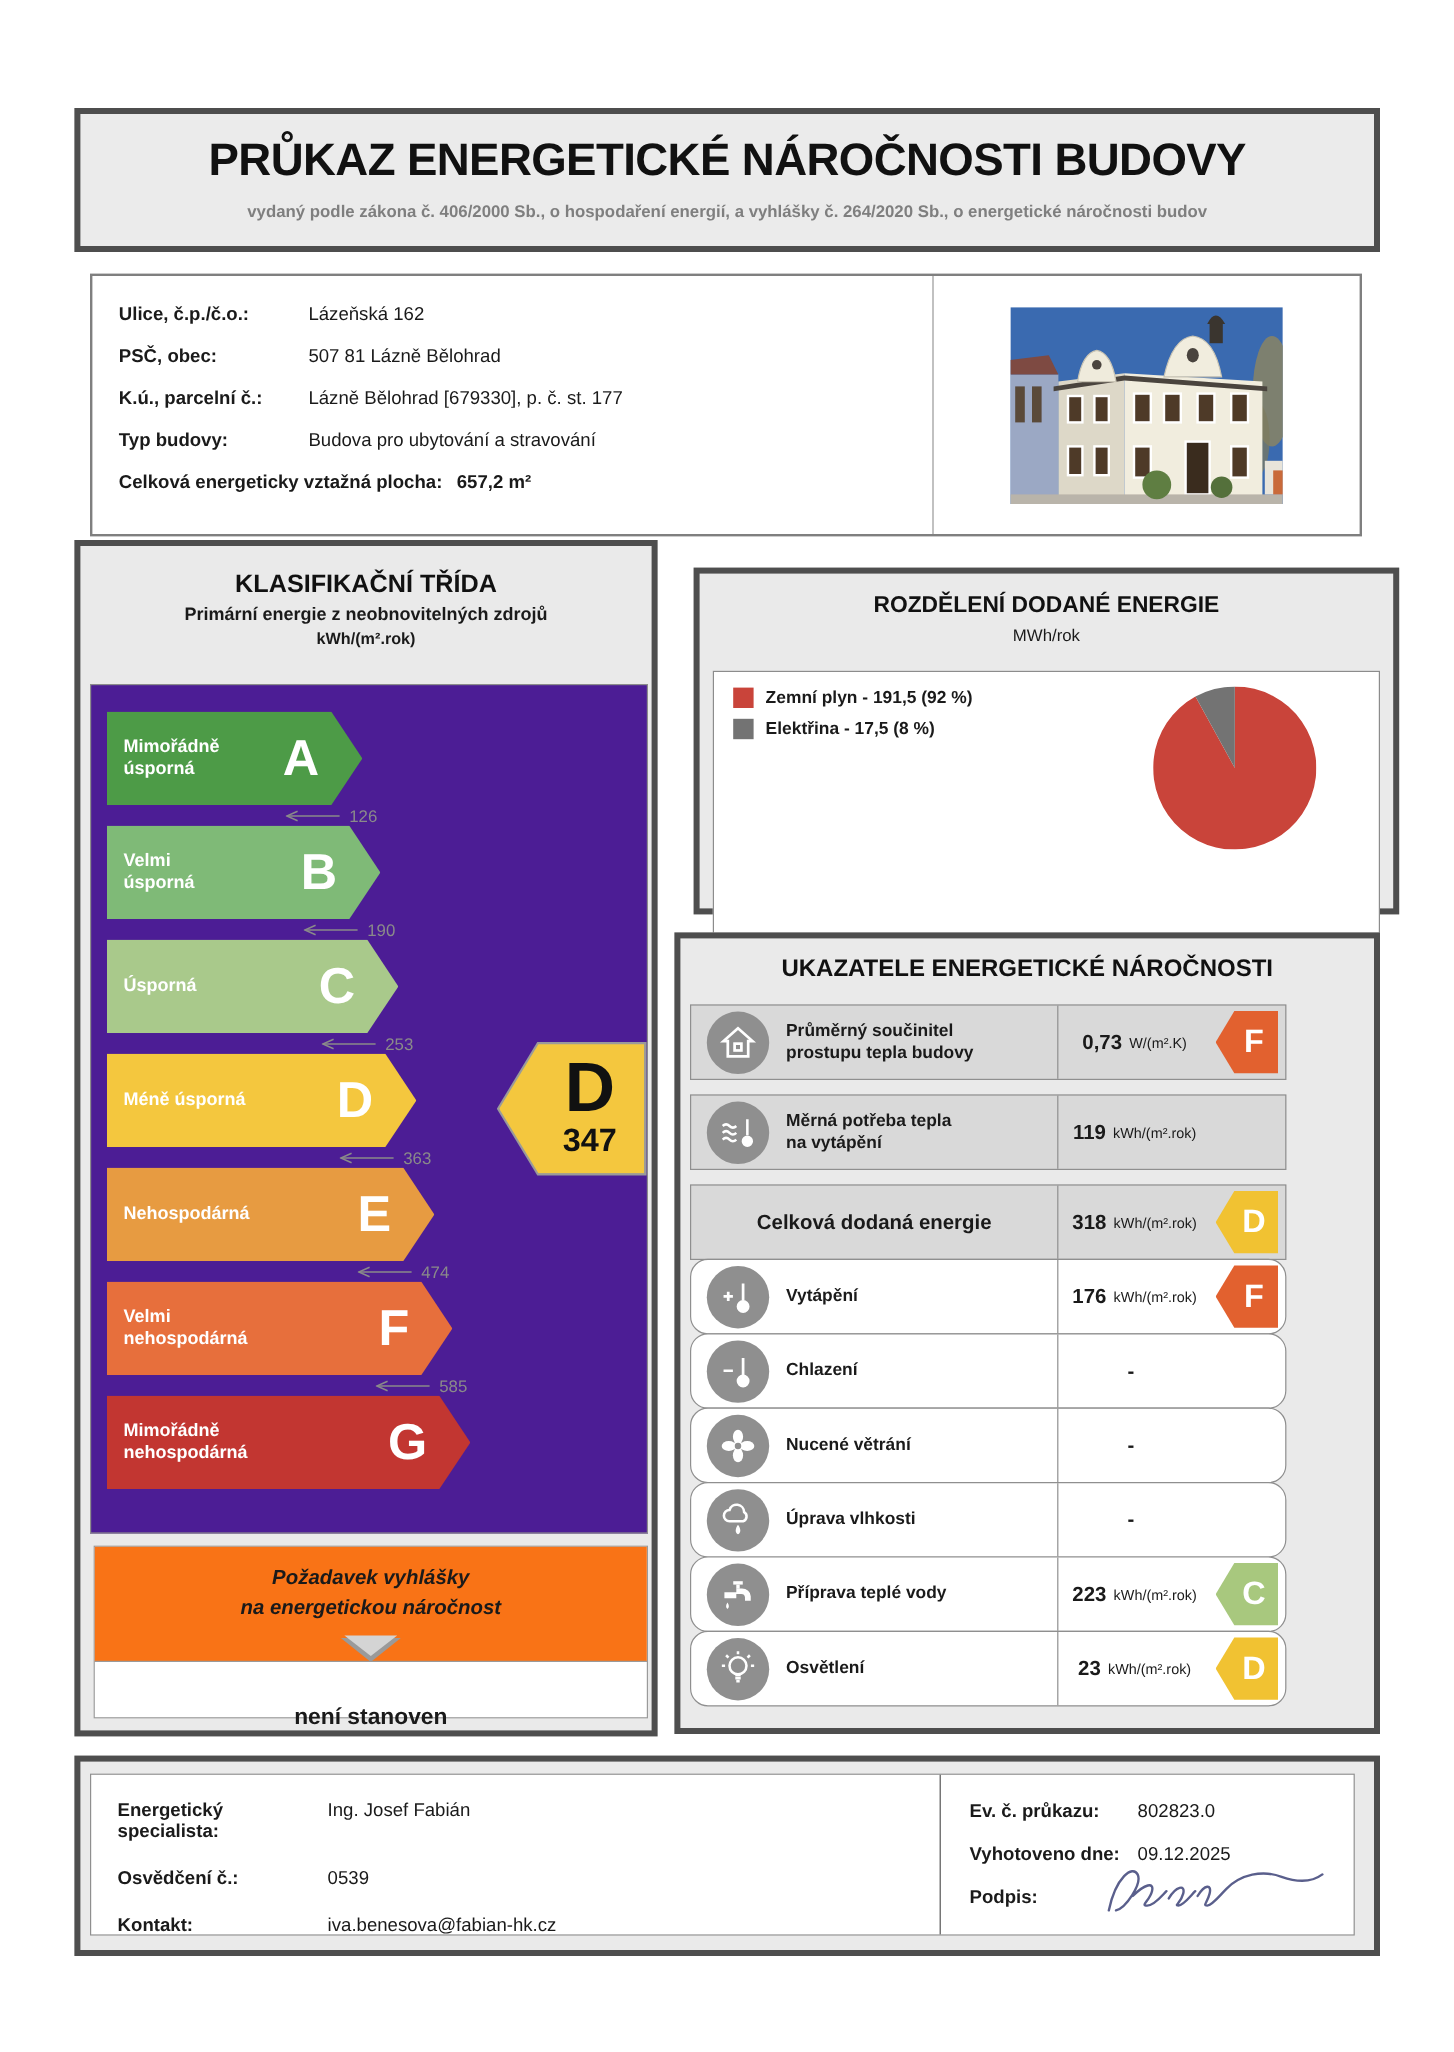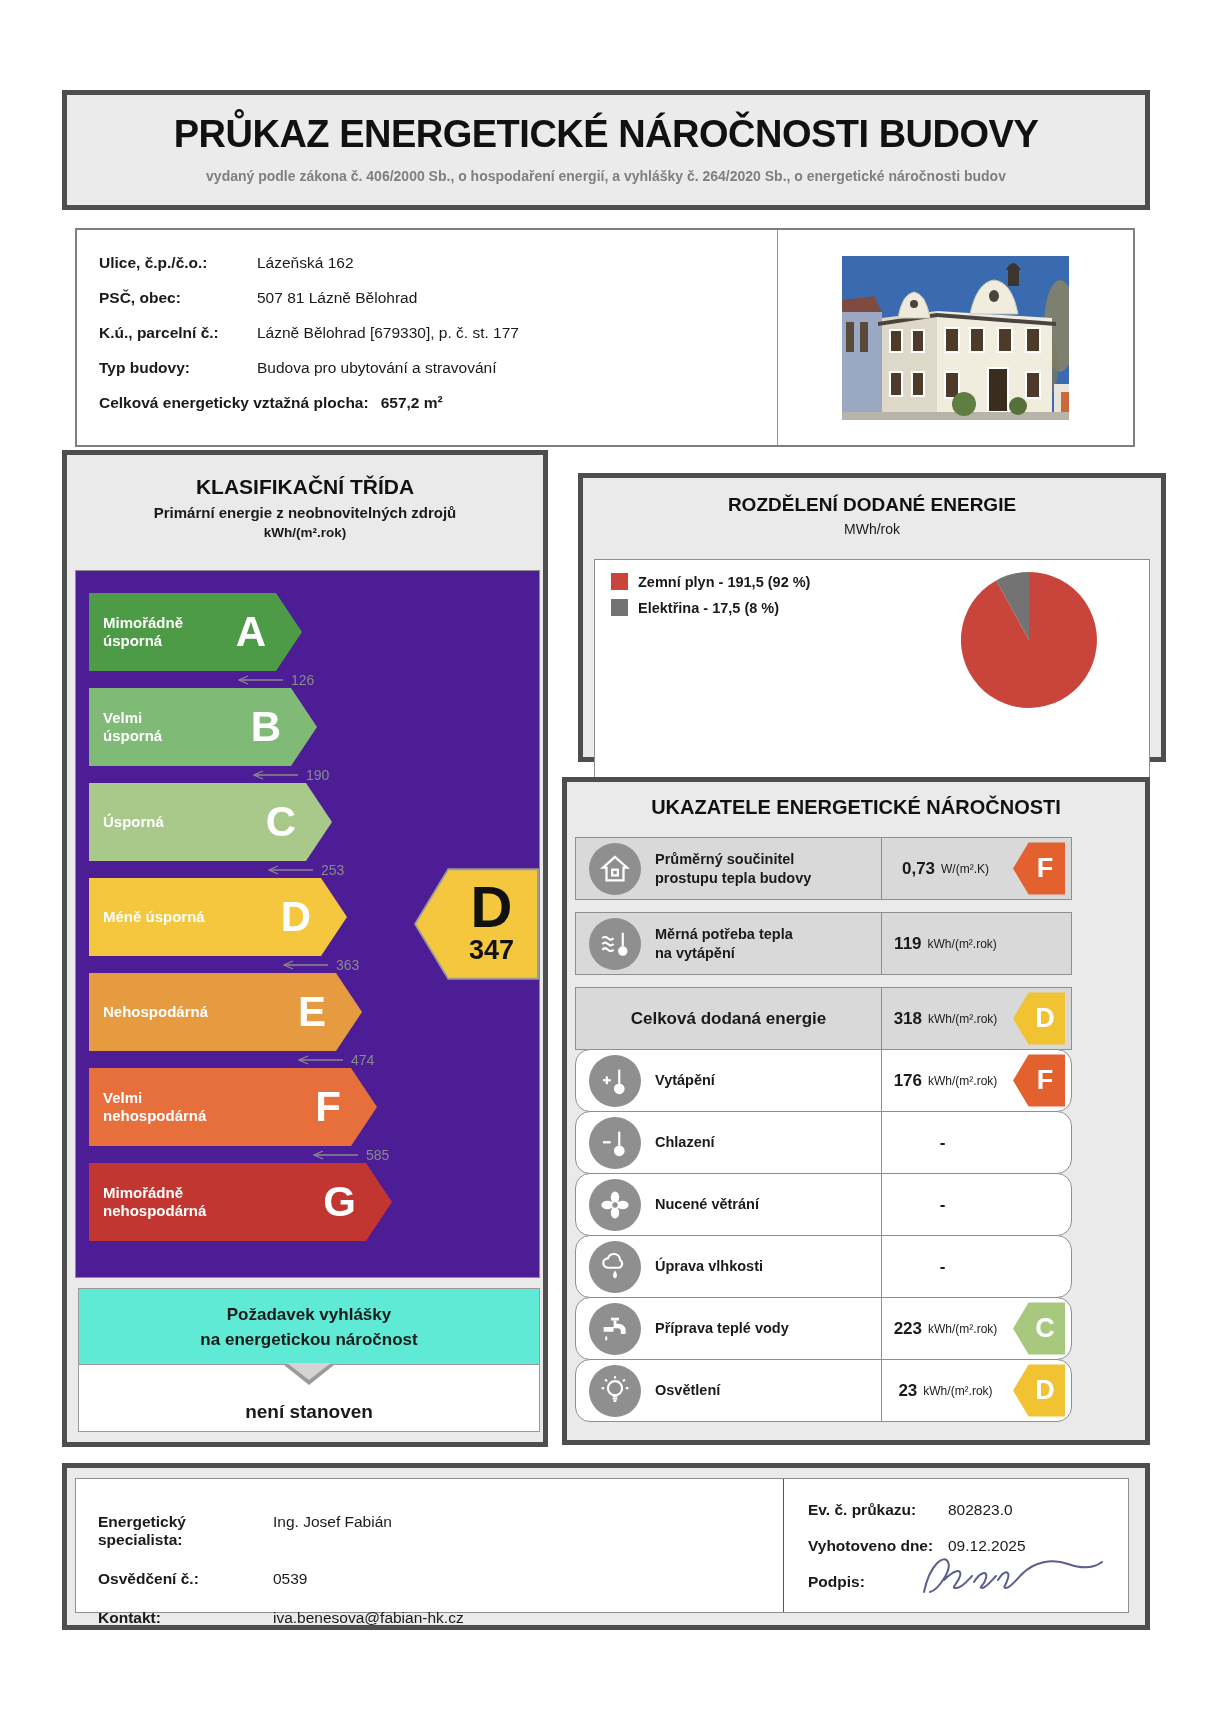--- a/index.html
+++ b/index.html
@@ -49,22 +49,22 @@
   .marker { position:absolute; right:0; top:295px; width:125px; height:116px;
     clip-path:polygon(0 50%, 27% 2%, 100% 2%, 100% 98%, 27% 98%); }
   .marker-fill { position:absolute; left:2px; top:2px; right:2px; bottom:2px;
     clip-path:polygon(0 50%, 27% 2%, 100% 2%, 100% 98%, 27% 98%);
     display:flex; flex-direction:column; align-items:center; justify-content:center; padding-left:30px; }
   .marker-letter { font-size:58px; font-weight:bold; color:#111; line-height:0.85; }
   .marker-value { font-size:27px; font-weight:bold; color:#111; margin-top:4px; }
   
   .req-box { position:absolute; left:11px; top:833px; width:462px; height:144px;
     background:#fff; border:1px solid #9A9A9A; }
-  .req-head { position:relative; height:76px; background:#5eead4; border-bottom:1px solid #9A9A9A;
-    text-align:center; padding-top:14px; font-weight:bold; font-size:17px; line-height:1.45; }
+  .req-head { position:relative; height:96px; background:#f97316; border-bottom:1px solid #9A9A9A;
+    text-align:center; padding-top:14px; font-weight:bold; font-size:17px; line-height:1.45;font-style:italic; }
   .notch-outer { position:absolute; left:50%; top:76px; transform:translateX(-50%);
     width:0; height:0; border-left:25px solid transparent; border-right:25px solid transparent;
     border-top:20px solid #9A9A9A; z-index:2; }
   .notch-inner { position:absolute; left:50%; top:74px; transform:translateX(-50%);
     width:0; height:0; border-left:22px solid transparent; border-right:22px solid transparent;
     border-top:17px solid #D4D4D4; z-index:3; }
   .req-value { margin-top:36px; text-align:center; font-weight:bold; font-size:19px; }
 
   
   .pie-panel { left:578px; top:473px; width:588px; height:289px; }
@@ -99,21 +99,21 @@
     clip-path:polygon(0 50%, 30% 2%, 100% 2%, 100% 98%, 30% 98%);
     display:flex; align-items:center; justify-content:center; padding-left:12px; }
   .badge-letter { color:#fff; font-weight:bold; font-size:27px; }
   .badge:has(.badge-letter:empty) { display:none; }
 
   
   .footer-box { position:absolute; left:62px; top:1463px; width:1088px; height:167px;
     background:#EAEAEA; border:5px solid #4E4E4E; }
   .footer-inner { position:absolute; left:8px; top:10px; right:16px; bottom:12px;
     background:#fff; border:1px solid #8F8F8F; display:flex; }
-  .footer-left { flex:1; padding:34px 0 0 22px; }
+  .footer-left { flex:1; padding:21px 0 0 22px; }
   .footer-right { width:345px; border-left:1px solid #555; padding:22px 0 0 24px; position:relative; }
   .f-row { display:flex; margin-bottom:21px; font-size:15.5px; align-items:baseline; }
   .f-row .lbl { font-weight:bold; }
   .footer-left .lbl { width:175px; }
   .footer-right .lbl { width:140px; }
   .footer-right .f-row { margin-bottom:18px; }
   .signature { position:absolute; right:18px; bottom:2px; }
 </style>
 </head>
 <body>

